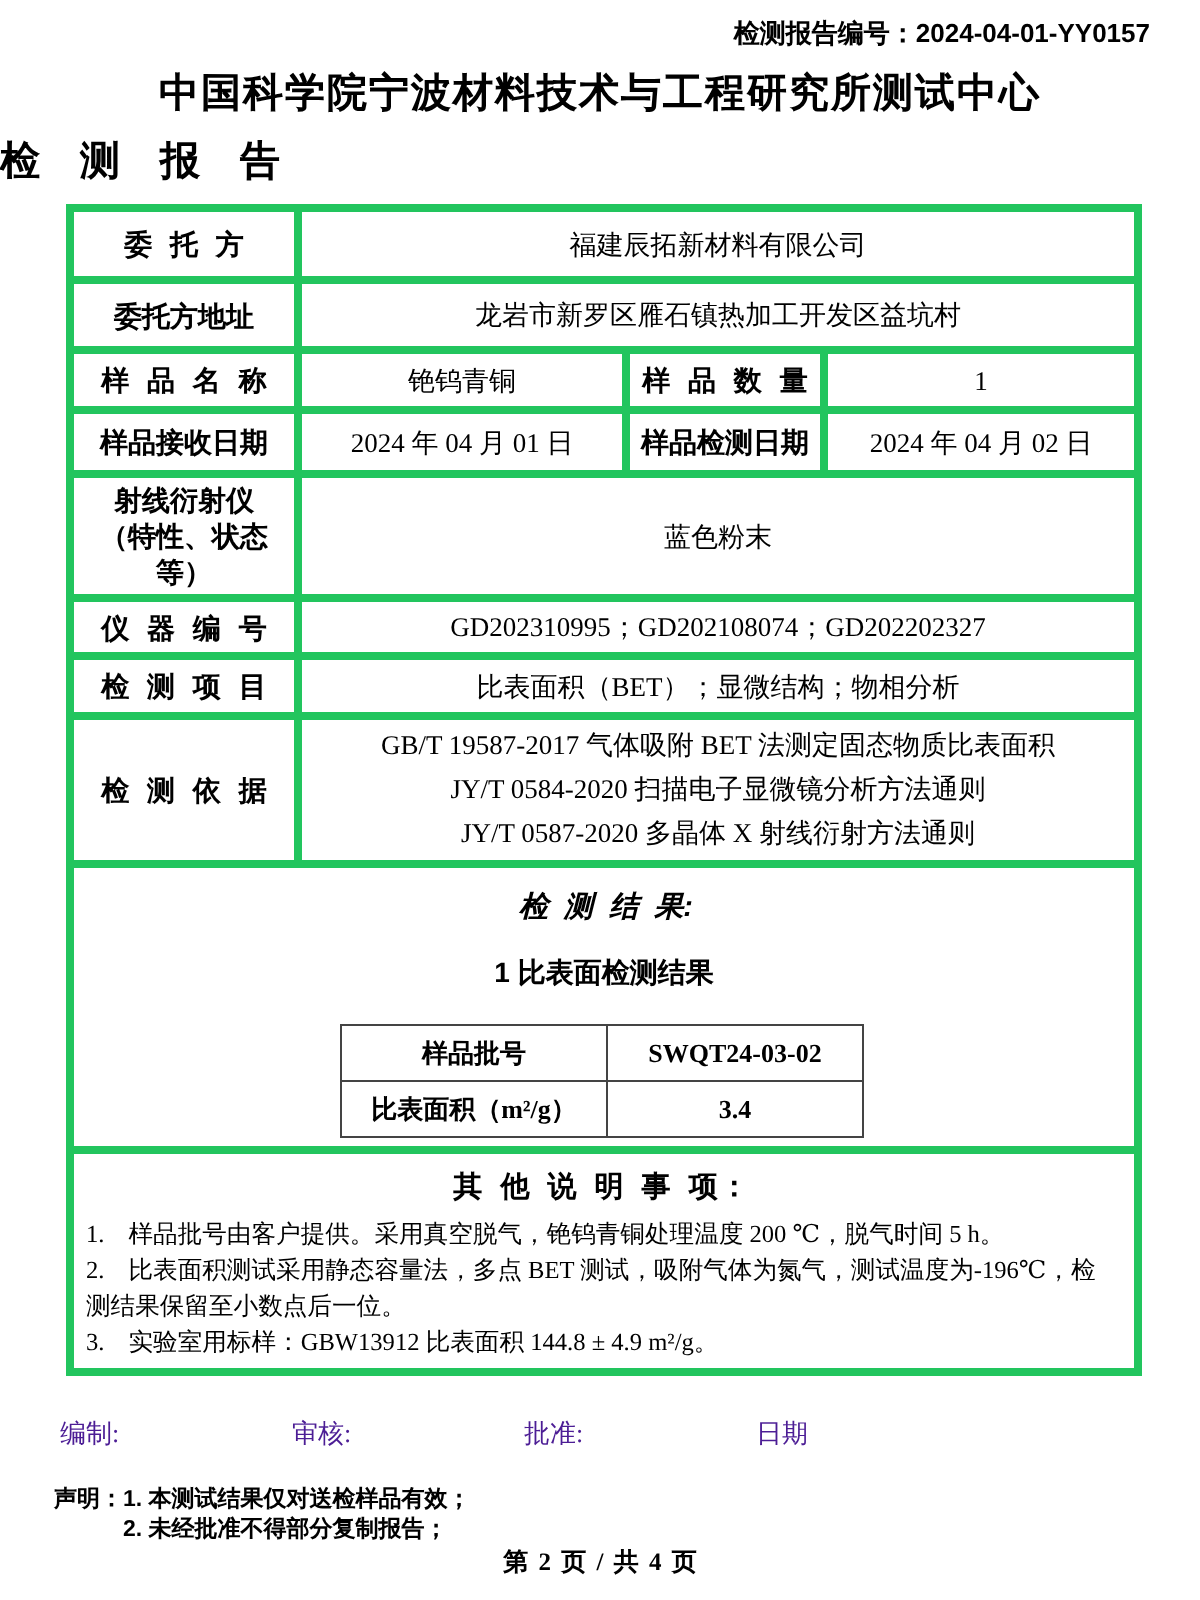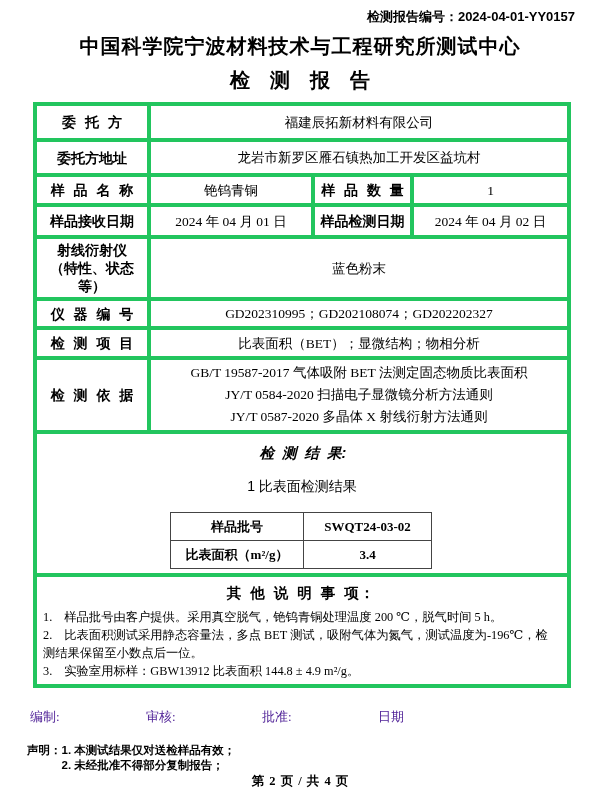--- a/index.html
+++ b/index.html
@@ -22,21 +22,21 @@
   .org-title{
     margin:7px 0 0 0;
     text-align:center;
     font-family:"Liberation Sans","DejaVu Sans",sans-serif;
     font-weight:bold;
     font-size:20px;
     letter-spacing:1px;
   }
   .doc-title{
     margin:7px 0 0 0;
-    text-align:center;
+    text-align:left;
     font-family:Liberation Mono, monospace;
     font-weight:bold;
     font-size:20px;
   }
   table.info{
     border-collapse:collapse;
     table-layout:fixed;
     width:534px;
     margin:8px 0 0 33px;
     border:2px solid #000;
@@ -67,21 +67,21 @@
   .results-heading{
     font-family:"Liberation Sans","DejaVu Sans",sans-serif;
     font-weight:bold;
     font-size:14.5px;
     word-spacing:4px;
     margin:2px 0 0 2px;
     font-style:italic;
   }
   .results-subheading{
     font-family:"Liberation Sans","DejaVu Sans",sans-serif;
-    font-weight:normal;
+    font-weight:bold;
     font-size:14px;
     margin:15px 0 0 0;
   }
   table.res{
     border-collapse:collapse;
     table-layout:fixed;
     margin:16px 0 0 127px;
     border:1px solid #444;
   }
   table.res td{

